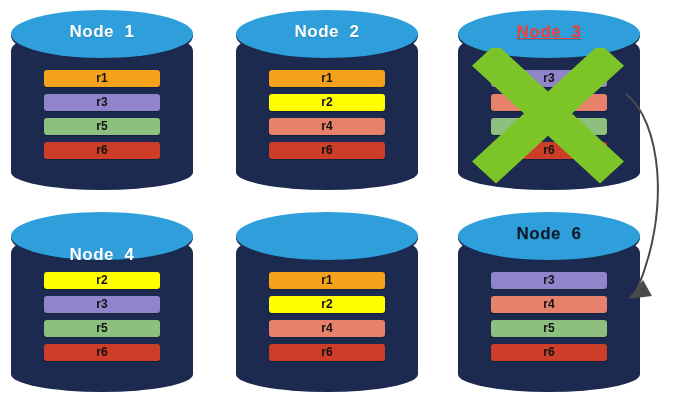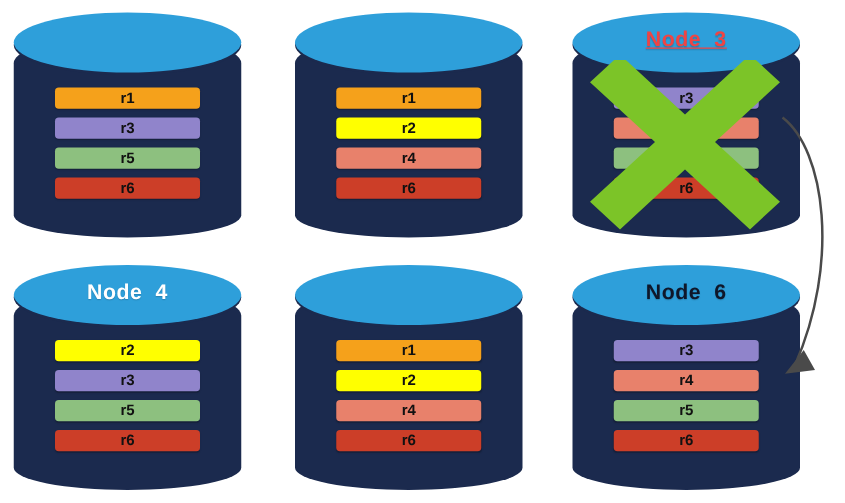--- a/index.html
+++ b/index.html
@@ -69,33 +69,35 @@
 </head>
 <body style="background: rgb(255, 255, 255);">
 
 <div id="stage">
 
   <div class="node" style="left:11px;top:10px;width:182px;height:180px;">
     <div class="cyl">
       <div class="cyl-body" style="background: rgb(27, 42, 78);"></div>
       <div class="cyl-top" style="background: rgb(46, 159, 218); box-shadow: rgb(27, 42, 78) 0px 2px 0px 0px;"></div>
     </div>
+    <div class="node-title" style="color: rgb(255, 255, 255);">Node  1</div>
     <div class="rows">
       <div class="row-bar" style="background-color: rgb(245, 161, 27);">r1</div>
       <div class="row-bar" style="background-color: rgb(144, 132, 203);">r3</div>
       <div class="row-bar" style="background-color: rgb(141, 192, 127);">r5</div>
       <div class="row-bar" style="background-color: rgb(204, 62, 40);">r6</div>
     </div>
   </div>
 
   <div class="node" style="left:236px;top:10px;width:182px;height:180px;">
     <div class="cyl">
       <div class="cyl-body" style="background: rgb(27, 42, 78);"></div>
       <div class="cyl-top" style="background: rgb(46, 159, 218); box-shadow: rgb(27, 42, 78) 0px 2px 0px 0px;"></div>
     </div>
+    <div class="node-title" style="color: rgb(255, 255, 255);">Node  2</div>
     <div class="rows">
       <div class="row-bar" style="background-color: rgb(245, 161, 27);">r1</div>
       <div class="row-bar" style="background-color: rgb(255, 255, 0);">r2</div>
       <div class="row-bar" style="background-color: rgb(232, 129, 107);">r4</div>
       <div class="row-bar" style="background-color: rgb(204, 62, 40);">r6</div>
     </div>
   </div>
 
   <div class="node" style="left:458px;top:10px;width:182px;height:180px;">
     <div class="cyl">
@@ -112,21 +114,21 @@
     <svg class="cross" style="left:10px;top:38px;" width="160" height="140" viewBox="0 0 160 140">
       <polygon id="cross-poly" points="28,4 80,56 132,4 156,28 104,80 156,132 132,156 80,104 28,156 4,132 56,80 4,28" transform="translate(0,-8) scale(1,0.92)" fill="#7cc428"></polygon>
     </svg>
   </div>
 
   <div class="node" style="left:11px;top:212px;width:182px;height:180px;">
     <div class="cyl">
       <div class="cyl-body" style="background: rgb(27, 42, 78);"></div>
       <div class="cyl-top" style="background: rgb(46, 159, 218); box-shadow: rgb(27, 42, 78) 0px 2px 0px 0px;"></div>
     </div>
-    <div class="node-title" style="color: rgb(255, 255, 255);">Node  4</div>
+    <div class="node-title" style="color: rgb(255, 255, 255); margin-top: 21px;">Node  4</div>
     <div class="rows">
       <div class="row-bar" style="background-color: rgb(255, 255, 0);">r2</div>
       <div class="row-bar" style="background-color: rgb(144, 132, 203);">r3</div>
       <div class="row-bar" style="background-color: rgb(141, 192, 127);">r5</div>
       <div class="row-bar" style="background-color: rgb(204, 62, 40);">r6</div>
     </div>
   </div>
 
   <div class="node" style="left:236px;top:212px;width:182px;height:180px;">
     <div class="cyl">

